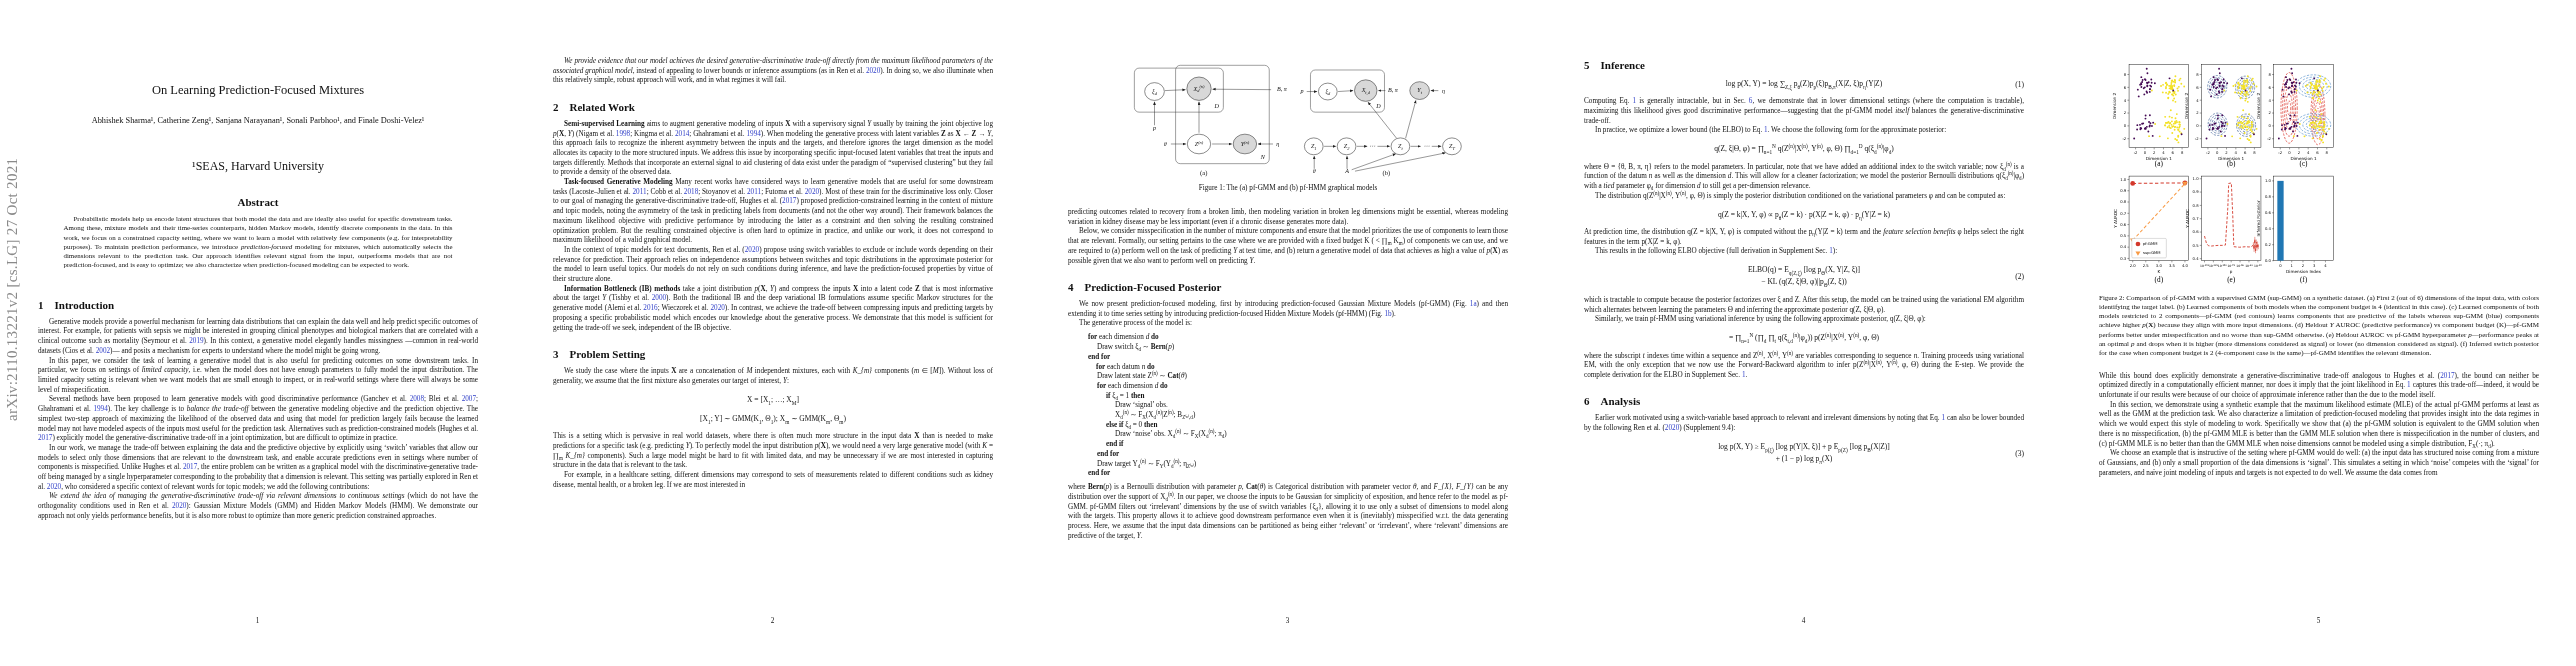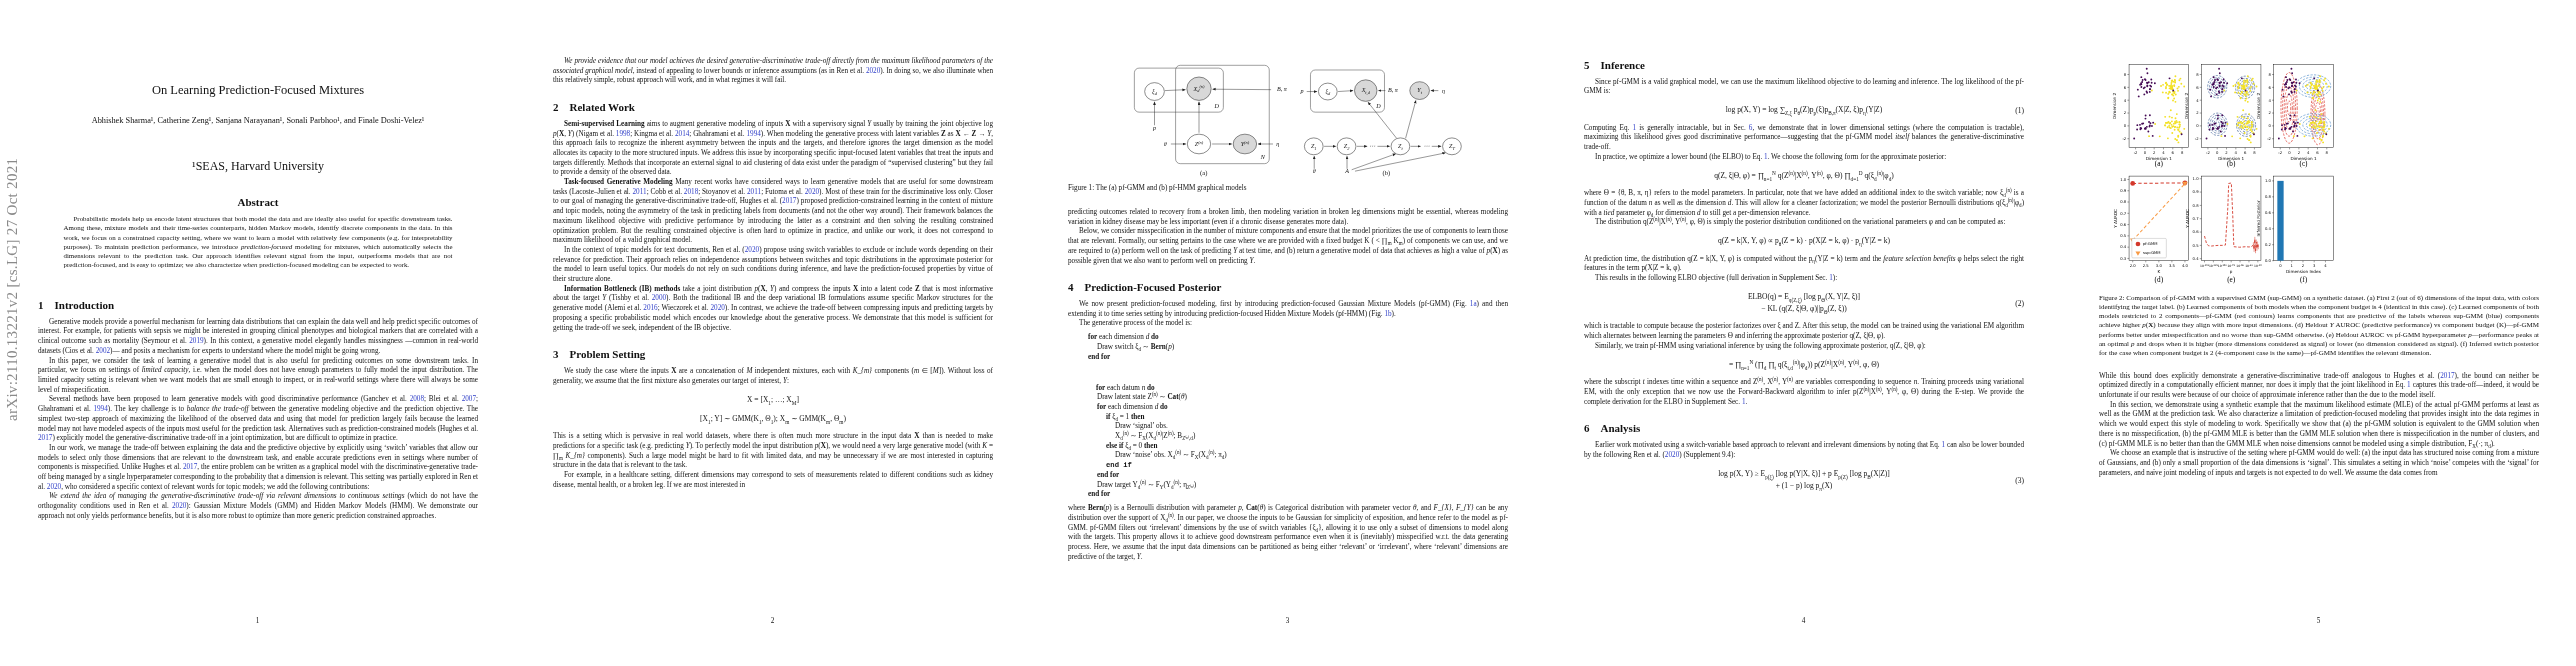--- a/index.html
+++ b/index.html
@@ -22,21 +22,21 @@
   .para.noind{text-indent:0;}
   .h1{font-size:11px;font-weight:bold;margin:14.5px 0 7.2px;}
   .content > .h1:first-child{margin-top:5.6px;}
   .h1 .secnum{margin-right:11px;}
   .eq{position:relative;margin:7.2px 0;font-size:7.5px;}
   .eqbody{text-align:center;}
   .eqbody div{line-height:12.2px;}
   .eqnum{position:absolute;right:0;top:50%;transform:translateY(-50%);}
   .algo{margin:4.4px 0 4.4px 20px;font-size:7.2px;line-height:9.7px;}
   .caption{font-size:7px;line-height:9.2px;text-align:justify;margin:3.3px 0 13.3px;}
-  .caption.capcenter{margin:4.4px 0 14.5px;font-size:7.2px;}
+  .caption.capcenter{text-align:center;margin:4.4px 0 14.5px;font-size:7.2px;}
   .cite{color:#3342c8;}
   sup,sub{font-size:70%;line-height:0;}
   .pagenum{position:absolute;bottom:42px;left:0;right:0;text-align:center;font-size:7.2px;}
   .fig1wrap{text-align:center;margin:2.2px 0 0;}
   .fig2wrap{margin:1.1px 0 4.4px;}
   svg{display:inline-block;}
   i{font-style:italic;} b{font-weight:bold;}
 </style>
 </head>
 <body>
@@ -160,41 +160,40 @@
       <div class="caption capcenter">Figure 1: The (a) pf-GMM and (b) pf-HMM graphical models</div>
       <p class="para noind">predicting outcomes related to recovery from a broken limb, then modeling variation in broken leg dimensions might be essential, whereas modeling variation in kidney disease may be less important (even if a chronic disease generates more data).</p>
       <p class="para">Below, we consider misspecification in the number of mixture components and ensure that the model prioritizes the use of components to learn those that are relevant. Formally, our setting pertains to the case where we are provided with a fixed budget K ( &lt; ∏<sub>m</sub> K<sub>m</sub>) of components we can use, and we are required to (a) perform well on the task of predicting <i>Y</i> at test time, and (b) return a generative model of data that achieves as high a value of <i>p</i>(<b>X</b>) as possible given that we also want to perform well on predicting <i>Y</i>.</p>
       <div class="h1"><span class="secnum">4</span><span>Prediction-Focused Posterior</span></div>
       <p class="para">We now present prediction-focused modeling, first by introducing prediction-focused Gaussian Mixture Models (pf-GMM) (Fig. <span class="cite">1a</span>) and then extending it to time series setting by introducing prediction-focused Hidden Mixture Models (pf-HMM) (Fig. <span class="cite">1b</span>).</p>
       <p class="para">The generative process of the model is:</p>
       <div class="algo">
         <div style="padding-left: 0px;"><b>for</b> each dimension <i>d</i> <b>do</b></div>
         <div style="padding-left: 9px;">Draw switch ξ<sub>d</sub> ∼ <b>Bern</b>(<i>p</i>)</div>
         <div style="padding-left: 0px;"><b>end for</b></div>
-        <div style="padding-left: 8px; margin-top: 21px;"><b>for</b> each datum <i>n</i> <b>do</b></div>
+        <div style="padding-left: 8px;"><b>for</b> each datum <i>n</i> <b>do</b></div>
         <div style="padding-left: 9px;">Draw latent state Z<sup>(n)</sup> ∼ <b>Cat</b>(<i>θ</i>)</div>
         <div style="padding-left: 9px;"><b>for</b> each dimension <i>d</i> <b>do</b></div>
         <div style="padding-left: 18px;"><b>if</b> ξ<sub>d</sub> = 1 <b>then</b></div>
         <div style="padding-left: 27px;">Draw ‘signal’ obs.</div>
         <div style="padding-left: 27px;">X<sub>d</sub><sup>(n)</sup> ∼ F<sub>X</sub>(X<sub>d</sub><sup>(n)</sup>|Z<sup>(n)</sup>; B<sub>Z⁽ⁿ⁾,d</sub>)</div>
         <div style="padding-left: 18px;"><b>else if</b> ξ<sub>d</sub> = 0 <b>then</b></div>
         <div style="padding-left: 27px;">Draw ‘noise’ obs. X<sub>d</sub><sup>(n)</sup> ∼ F<sub>X</sub>(X<sub>d</sub><sup>(n)</sup>; π<sub>d</sub>)</div>
-        <div style="padding-left: 18px; font-family: Liberation Mono, monospace;"><b>end if</b></div>
+        <div style="padding-left: 18px;"><b>end if</b></div>
         <div style="padding-left: 9px;"><b>end for</b></div>
         <div style="padding-left: 9px;">Draw target Y<sub>d</sub><sup>(n)</sup> ∼ F<sub>Y</sub>(Y<sub>d</sub><sup>(n)</sup>; η<sub>Z⁽ⁿ⁾</sub>)</div>
         <div style="padding-left: 0px;"><b>end for</b></div>
       </div>
       <p class="para noind">where <b>Bern</b>(<i>p</i>) is a Bernoulli distribution with parameter <i>p</i>, <b>Cat</b>(<i>θ</i>) is Categorical distribution with parameter vector <i>θ</i>, and <i>F_{X}</i>, <i>F_{Y}</i> can be any distribution over the support of X<sub>d</sub><sup>(n)</sup>. In our paper, we choose the inputs to be Gaussian for simplicity of exposition, and hence refer to the model as pf-GMM. pf-GMM filters out ‘irrelevant’ dimensions by the use of switch variables {ξ<sub>d</sub>}, allowing it to use only a subset of dimensions to model along with the targets. This property allows it to achieve good downstream performance even when it is (inevitably) misspecified w.r.t. the data generating process. Here, we assume that the input data dimensions can be partitioned as being either ‘relevant’ or ‘irrelevant’, where ‘relevant’ dimensions are predictive of the target, <i>Y</i>.</p>
     </div>
   <div class="pagenum">3</div>
 </div>
 <div class="page p4" style="left:1546px">
   <div class="content" id="pc4">
       <div class="h1"><span class="secnum">5</span><span>Inference</span></div>
-      <p class="para">Since pf-GMM is a valid graphical model, we can use the maximum likelihood objective to do learning and inference. The log likelihood of the pf-GMM is:</p>
       <div class="eq">
         <div class="eqbody">
           <div>log p(X, Y) = log ∑<sub>Z,ξ</sub> p<sub>θ</sub>(Z)p<sub>p</sub>(ξ)p<sub>B,π</sub>(X|Z, ξ)p<sub>η</sub>(Y|Z)</div>
         </div>
         <span class="eqnum">(1)</span>
       </div>
       <p class="para noind">Computing Eq. <span class="cite">1</span> is generally intractable, but in Sec. <span class="cite">6</span>, we demonstrate that in lower dimensional settings (where the computation is tractable), maximizing this likelihood gives good discriminative performance—suggesting that the pf-GMM model <i>itself</i> balances the generative-discriminative trade-off.</p>
       <p class="para">In practice, we optimize a lower bound (the ELBO) to Eq. <span class="cite">1</span>.  We choose the following form for the approximate posterior:</p>
       <div class="eq">
         <div class="eqbody">

